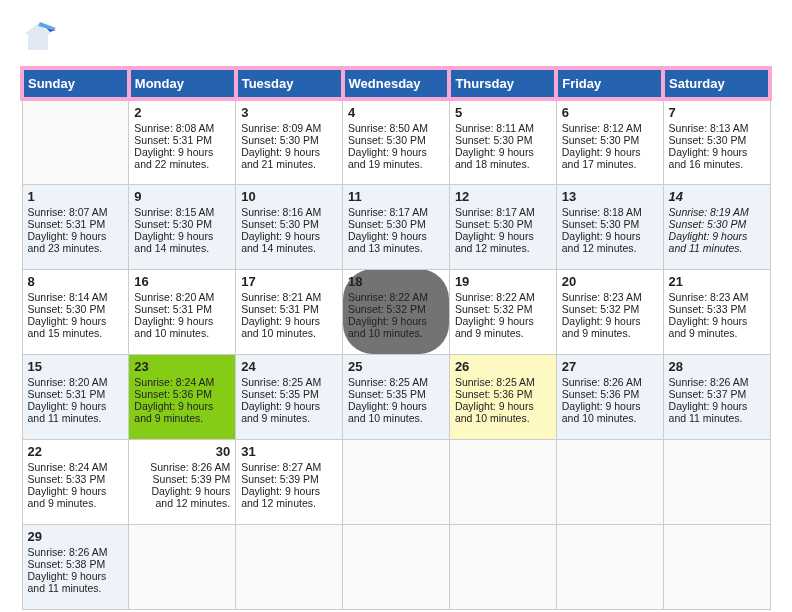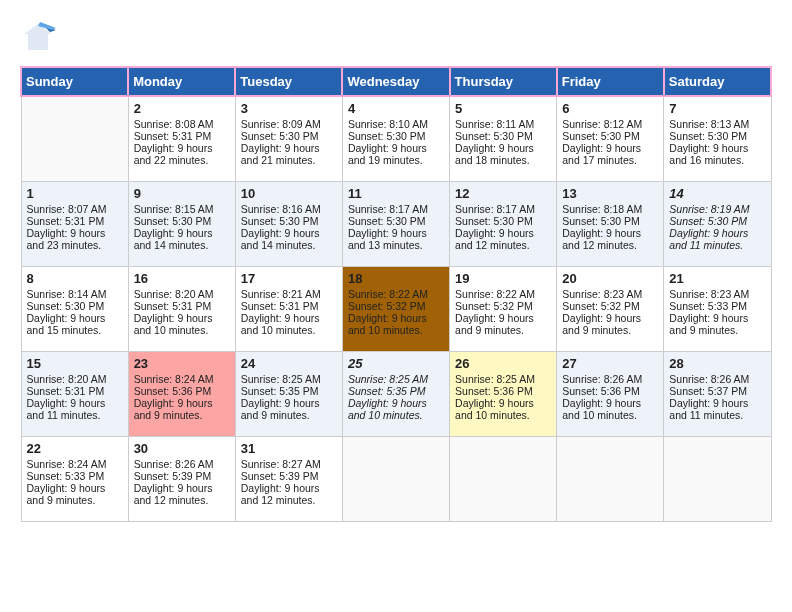--- a/index.html
+++ b/index.html
@@ -33,21 +33,21 @@
       width: 100%;
       border-collapse: collapse;
       table-layout: fixed;
     }
     .calendar th {
       background-color: #2563b0;
       color: #fff;
       padding: 6px 4px;
       text-align: left;
       font-size: 13px;
-      border: 2px solid #f9a8d4;
+      border: 4px solid #f9a8d4;
     }
     .calendar td {
       border: 1px solid #ccc;
       vertical-align: top;
       padding: 4px 5px;
       height: 85px;
       background: #fff;
       font-size: 10.5px;
       color: #222;
     }
@@ -125,21 +125,21 @@
         </td>
         <td style="background: rgb(255, 255, 255);">
           <span class="day-num">3</span>
           <div>Sunrise: 8:09 AM</div>
           <div>Sunset: 5:30 PM</div>
           <div>Daylight: 9 hours</div>
           <div>and 21 minutes.</div>
         </td>
         <td style="background: rgb(255, 255, 255);">
           <span class="day-num">4</span>
-          <div>Sunrise: 8:10 AM</div>
+          <div>Sunrise: 8:50 AM</div>
           <div>Sunset: 5:30 PM</div>
           <div>Daylight: 9 hours</div>
           <div>and 19 minutes.</div>
         </td>
         <td style="background: rgb(255, 255, 255);">
           <span class="day-num">5</span>
           <div>Sunrise: 8:11 AM</div>
           <div>Sunset: 5:30 PM</div>
           <div>Daylight: 9 hours</div>
           <div>and 18 minutes.</div>
@@ -225,21 +225,21 @@
           <div>Daylight: 9 hours</div>
           <div>and 10 minutes.</div>
         </td>
         <td style="background: rgb(255, 255, 255);">
           <span class="day-num">17</span>
           <div>Sunrise: 8:21 AM</div>
           <div>Sunset: 5:31 PM</div>
           <div>Daylight: 9 hours</div>
           <div>and 10 minutes.</div>
         </td>
-        <td style="background: #a16207;">
+        <td style="background: #737373; border-radius: 30px;">
           <span class="day-num">18</span>
           <div>Sunrise: 8:22 AM</div>
           <div>Sunset: 5:32 PM</div>
           <div>Daylight: 9 hours</div>
           <div>and 10 minutes.</div>
         </td>
         <td style="background: rgb(255, 255, 255);">
           <span class="day-num">19</span>
           <div>Sunrise: 8:22 AM</div>
           <div>Sunset: 5:32 PM</div>
@@ -262,35 +262,35 @@
         </td>
       </tr>
       <tr>
         <td style="background: rgb(238, 242, 249);">
           <span class="day-num">15</span>
           <div>Sunrise: 8:20 AM</div>
           <div>Sunset: 5:31 PM</div>
           <div>Daylight: 9 hours</div>
           <div>and 11 minutes.</div>
         </td>
-        <td style="background: #fca5a5; margin-top: 32px;">
+        <td style="background: #84cc16; margin-top: 32px;">
           <span class="day-num">23</span>
           <div>Sunrise: 8:24 AM</div>
           <div>Sunset: 5:36 PM</div>
           <div>Daylight: 9 hours</div>
           <div>and 9 minutes.</div>
         </td>
         <td style="background: rgb(238, 242, 249);">
           <span class="day-num">24</span>
           <div>Sunrise: 8:25 AM</div>
           <div>Sunset: 5:35 PM</div>
           <div>Daylight: 9 hours</div>
           <div>and 9 minutes.</div>
         </td>
-        <td style="background: rgb(238, 242, 249); font-style: italic;">
+        <td style="background: rgb(238, 242, 249);">
           <span class="day-num">25</span>
           <div>Sunrise: 8:25 AM</div>
           <div>Sunset: 5:35 PM</div>
           <div>Daylight: 9 hours</div>
           <div>and 10 minutes.</div>
         </td>
         <td style="background: #fef9c3;">
           <span class="day-num">26</span>
           <div>Sunrise: 8:25 AM</div>
           <div>Sunset: 5:36 PM</div>
@@ -313,33 +313,48 @@
         </td>
       </tr>
       <tr>
         <td style="background: rgb(255, 255, 255);">
           <span class="day-num">22</span>
           <div>Sunrise: 8:24 AM</div>
           <div>Sunset: 5:33 PM</div>
           <div>Daylight: 9 hours</div>
           <div>and 9 minutes.</div>
         </td>
-        <td style="background: rgb(255, 255, 255);">
+        <td style="background: rgb(255, 255, 255); text-align: right;">
           <span class="day-num">30</span>
           <div>Sunrise: 8:26 AM</div>
           <div>Sunset: 5:39 PM</div>
           <div>Daylight: 9 hours</div>
           <div>and 12 minutes.</div>
         </td>
         <td style="background: rgb(255, 255, 255);">
           <span class="day-num">31</span>
           <div>Sunrise: 8:27 AM</div>
           <div>Sunset: 5:39 PM</div>
           <div>Daylight: 9 hours</div>
           <div>and 12 minutes.</div>
         </td>
+        <td class="empty-cell"></td>
+        <td class="empty-cell"></td>
+        <td class="empty-cell"></td>
+        <td class="empty-cell"></td>
+      </tr>
+      <tr>
+        <td style="background: rgb(238, 242, 249);">
+          <span class="day-num">29</span>
+          <div>Sunrise: 8:26 AM</div>
+          <div>Sunset: 5:38 PM</div>
+          <div>Daylight: 9 hours</div>
+          <div>and 11 minutes.</div>
+        </td>
+        <td class="empty-cell"></td>
+        <td class="empty-cell"></td>
         <td class="empty-cell"></td>
         <td class="empty-cell"></td>
         <td class="empty-cell"></td>
         <td class="empty-cell"></td>
       </tr>
     </tbody>
 </table>
 
 </body></html>

